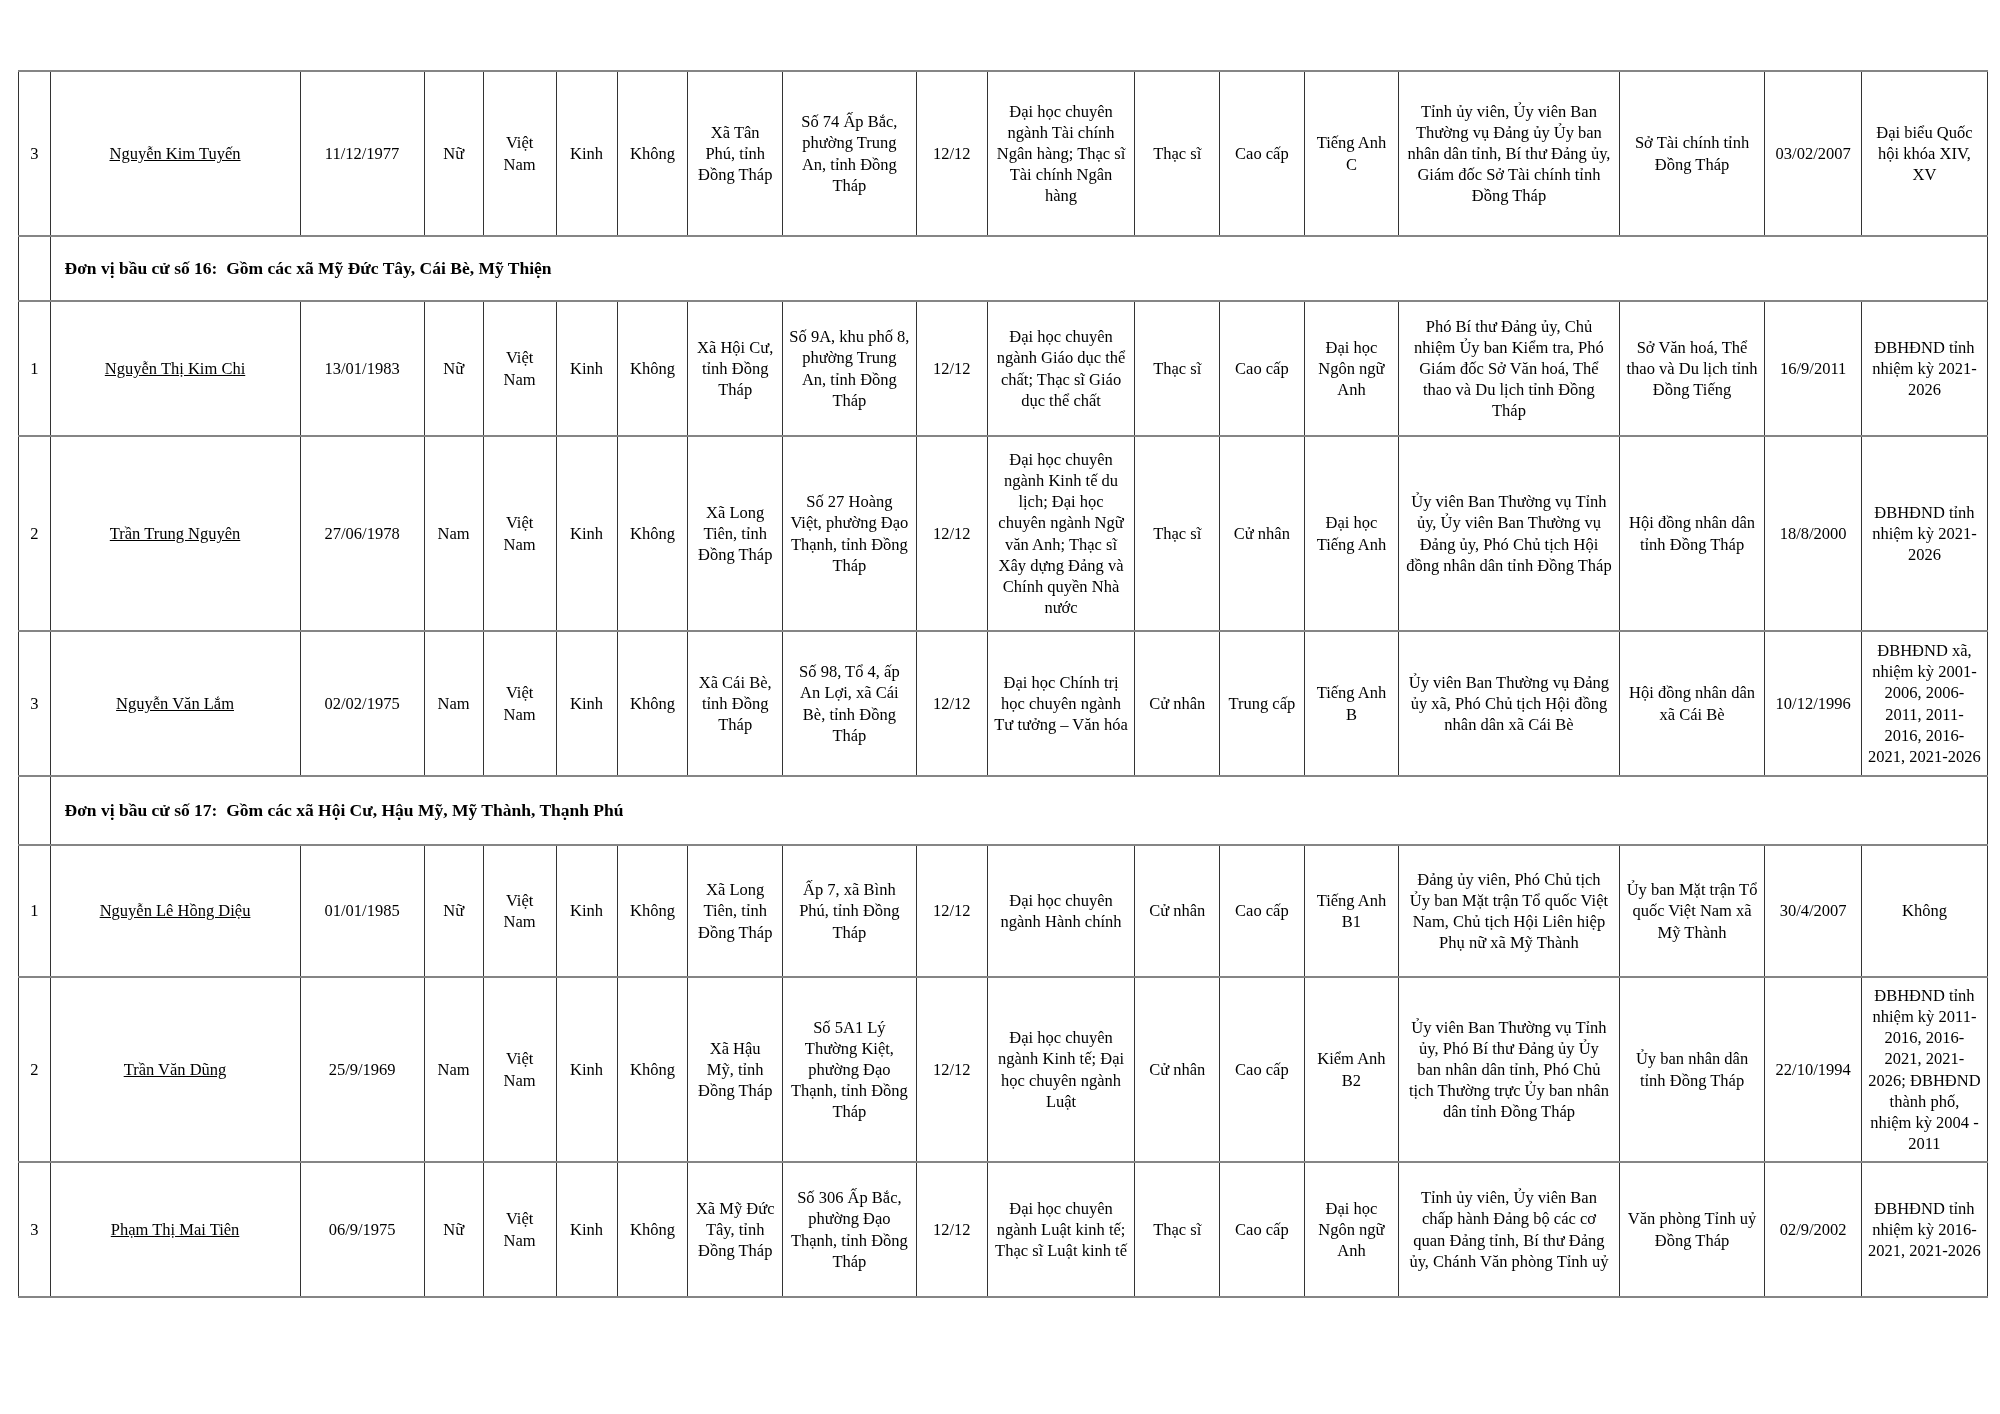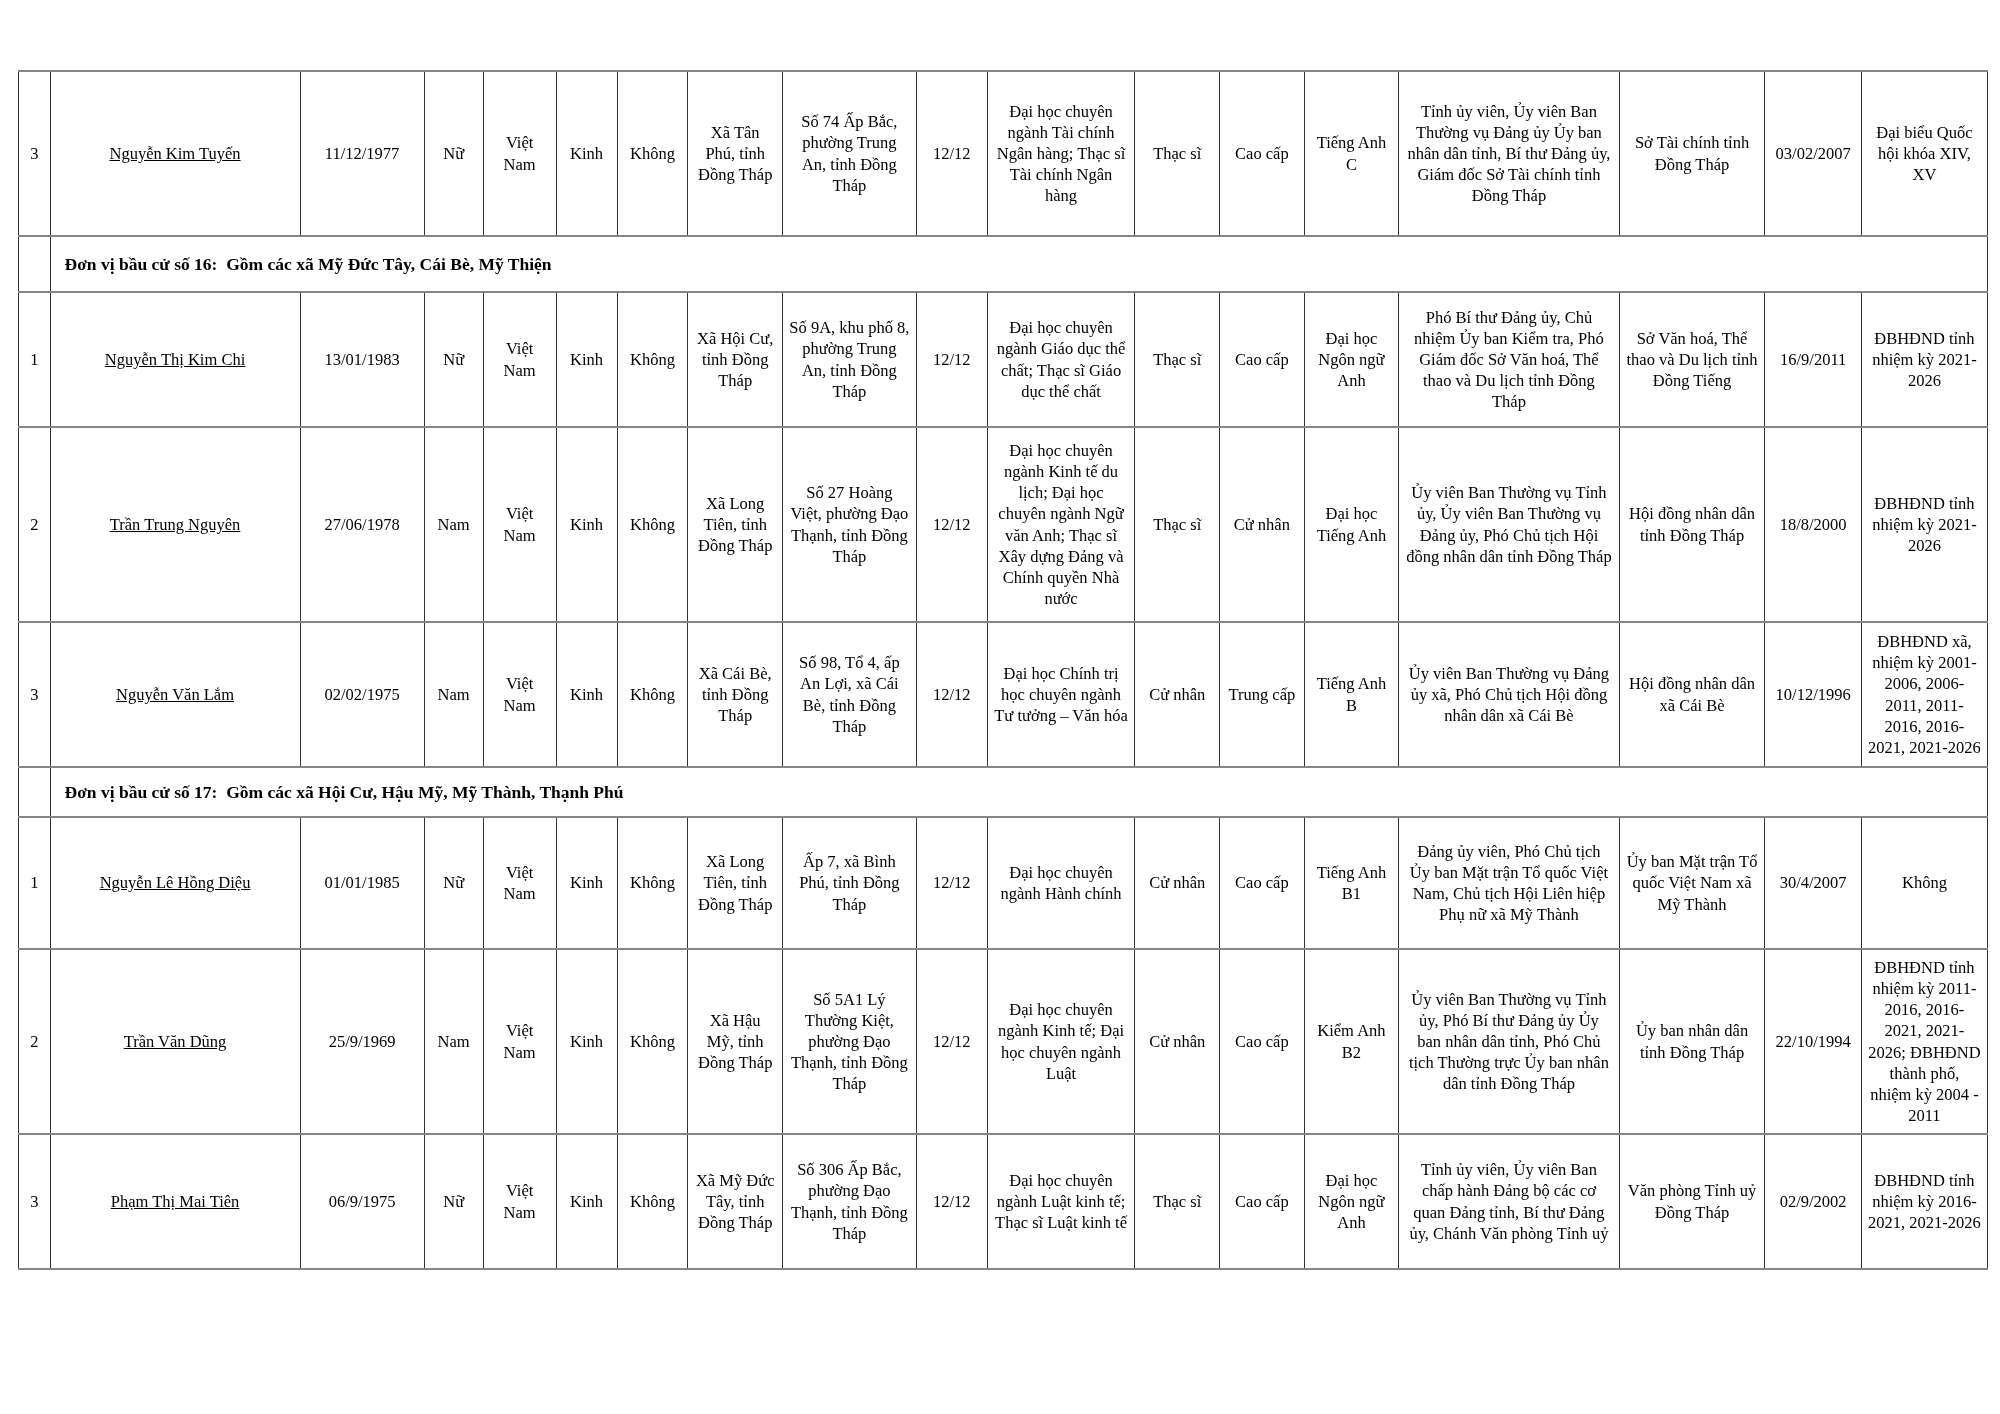--- a/index.html
+++ b/index.html
@@ -36,25 +36,25 @@
   tr.section-row td.sec-blank{padding:0;}
   tr.section-row td.sec-header{
     text-align:left;
     font-weight:bold;
     font-size:17.5px;
     padding-left:14px;
     white-space:pre-wrap;
   }
   
   tbody tr:nth-child(1){height:165px;}
-  tbody tr:nth-child(2){height:56px;}
+  tbody tr:nth-child(2){height:65px;}
   tbody tr:nth-child(3){height:135px;}
   tbody tr:nth-child(4){height:195px;}
   tbody tr:nth-child(5){height:145px;}
-  tbody tr:nth-child(6){height:50px;margin-top:8px;}
+  tbody tr:nth-child(6){height:69px;margin-top:8px;}
   tbody tr:nth-child(7){height:132px;}
   tbody tr:nth-child(8){height:185px;}
   tbody tr:nth-child(9){height:135px;}
 </style>
 </head>
 <body>
 
 <div class="sheet">
   <table class="candidates">
     <colgroup>

